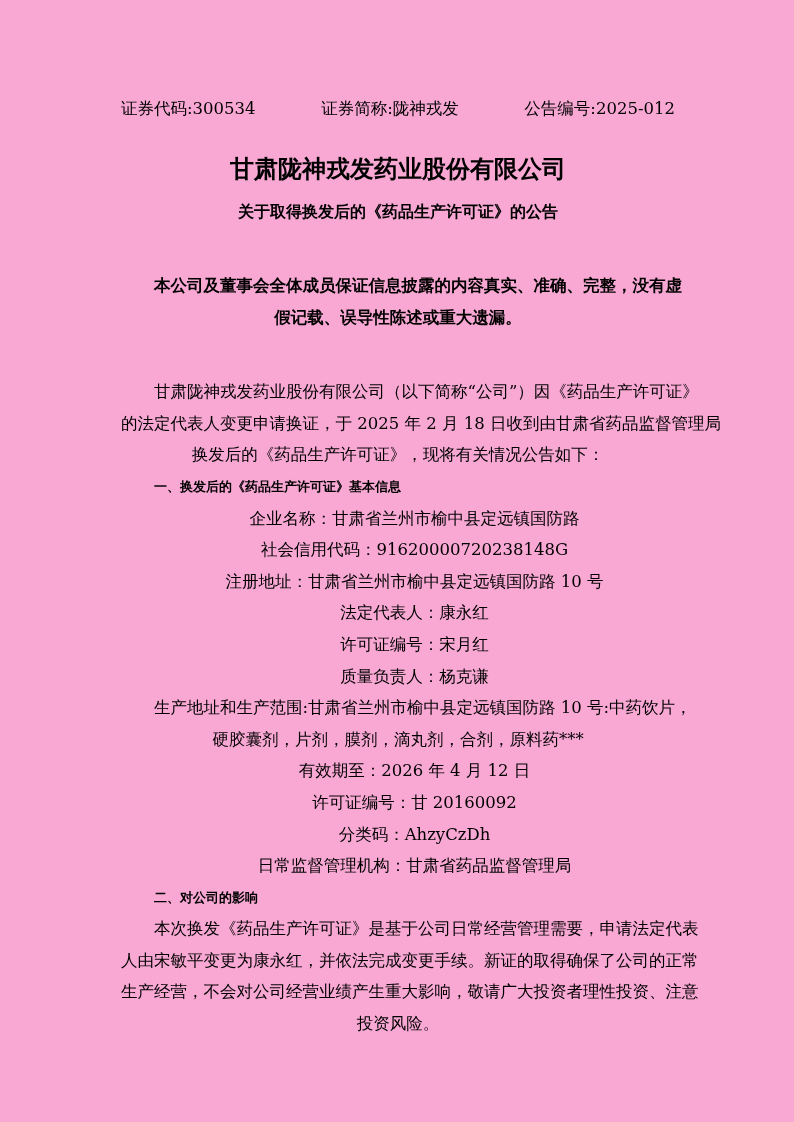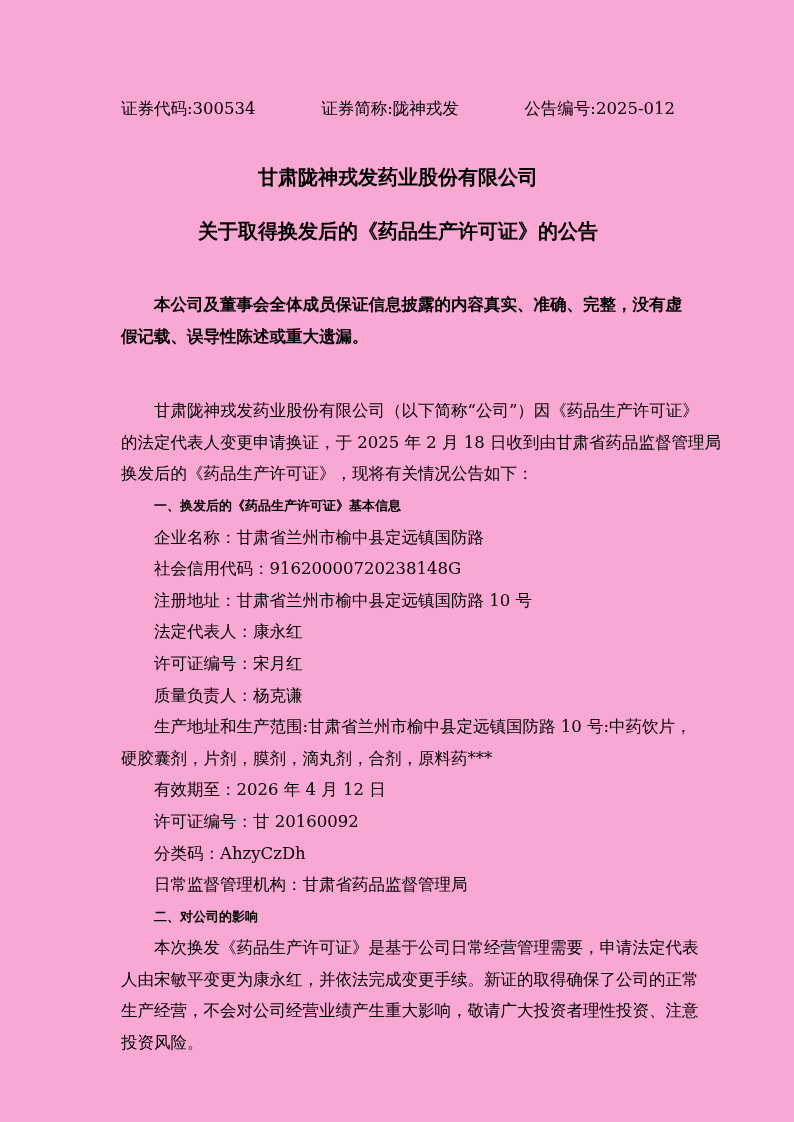--- a/index.html
+++ b/index.html
@@ -26,34 +26,34 @@
     justify-content: space-between;
     align-items: flex-start;
     line-height: 24px;
     white-space: nowrap;
   }
   .hei {
     font-family: "DejaVu Sans", "Liberation Sans", sans-serif;
     font-weight: bold;
   }
   .title-company {
-    margin-top: 36px;
+    margin-top: 28px;
     text-align: center;
-    font-size: 20px;
+    font-size: 24px;
     line-height: 40px;
   }
   .title-subject {
-    margin-top: 14px;
+    margin-top: 3px;
     text-align: center;
-    font-size: 20px;
+    font-size: 16px;
     line-height: 40px;
   }
   .declaration { margin-top: 38px; }
   .intro { margin-top: 43px; }
-  .line { white-space: nowrap; }
+  .line { white-space: nowrap; text-align: center; }
   .indent { padding-left: 33px; }
   .section-heading {
     padding-left: 33px;
     white-space: nowrap;
     font-size: 13px;
     line-height: 31.6px;
   }
 </style>
 </head>
 <body>

